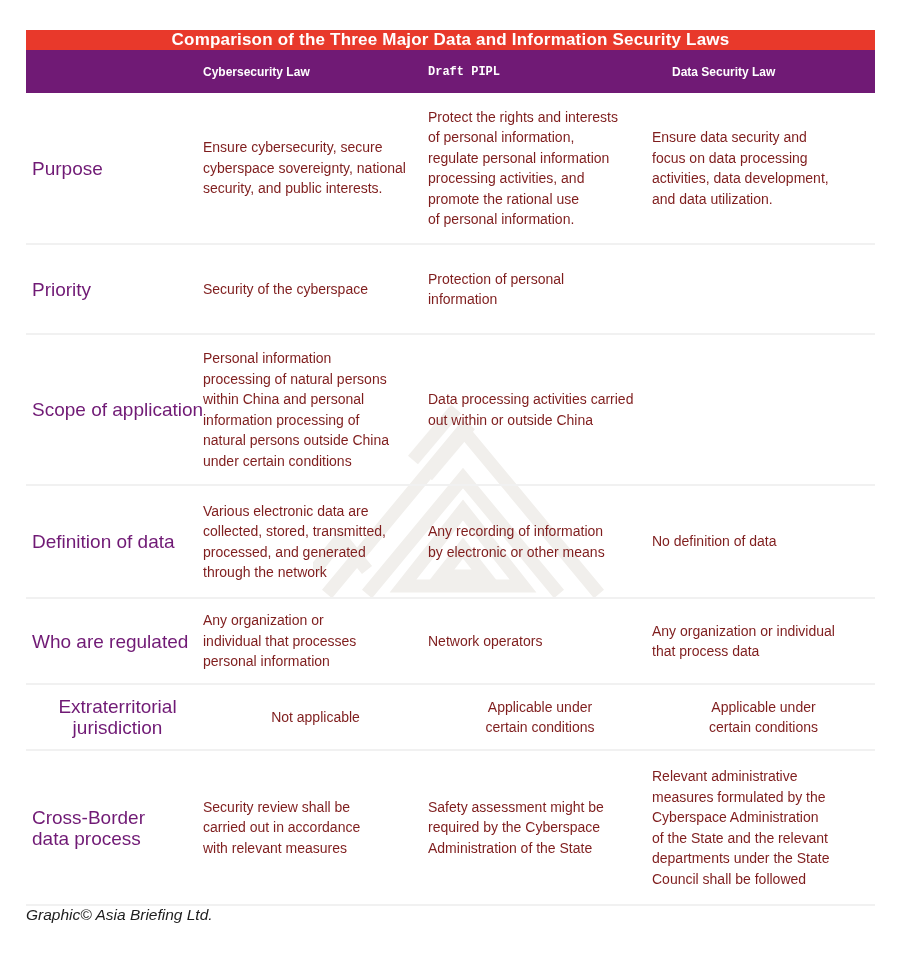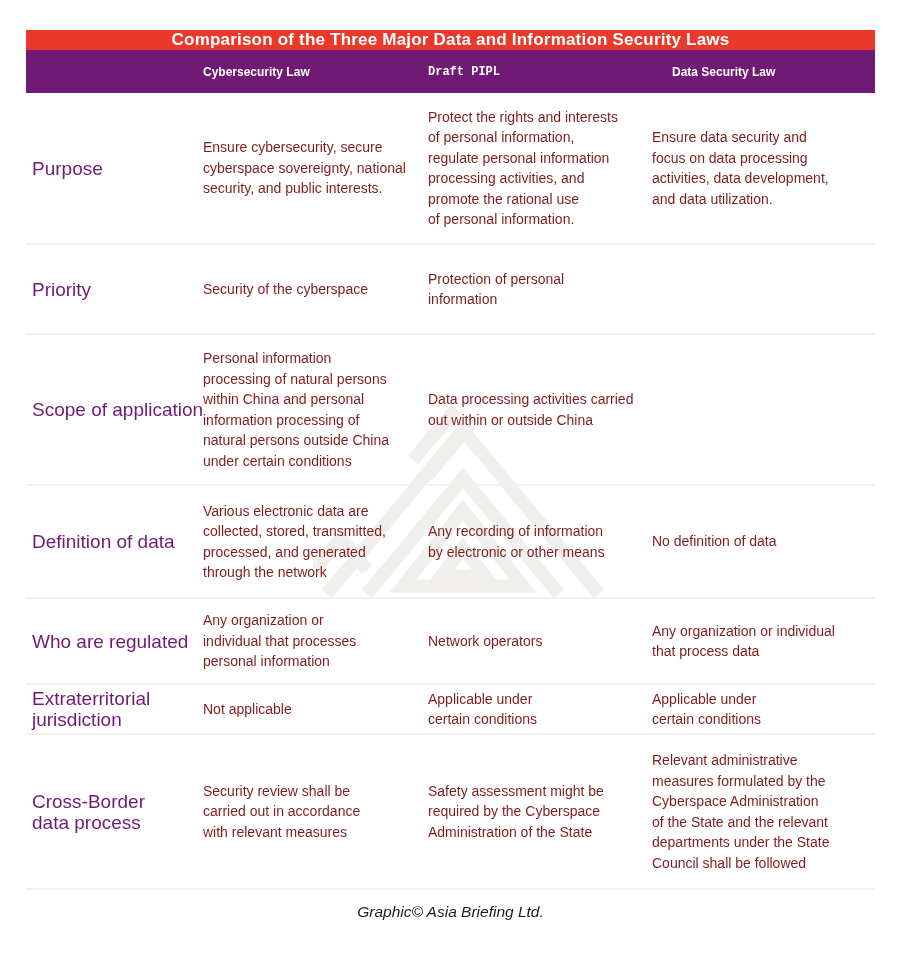--- a/index.html
+++ b/index.html
@@ -38,34 +38,33 @@
     align-items: center;
     border-bottom: 2px solid #F1F1F1;
     position: relative; z-index: 1;
     background: transparent;
   }
   .r1 { height: 152px; }
   .r2 { height: 90px;  }
   .r3 { height: 151px; }
   .r4 { height: 113px; }
   .r5 { height: 86px;  }
-  .r6 { height: 50px;  }
+  .r6 { height: 66px; text-align: center;  }
   .r7 { height: 155px; }
 
   .row .label {
     font-size: 19px; color: #701a75; line-height: 21px;
     white-space: pre; padding-left: 6px;
   }
   .row .cell {
     font-size: 14px; color: #7f1d1d; line-height: 20.5px;
     white-space: pre;
   }
   .credit {
-    margin-top: 13px;
-    text-align: center;
+    text-align: left;
     font-style: italic;
     font-size: 15.5px;
     color: #1D1D1D;
     white-space: pre;
   }
 </style>
 </head>
 <body>
 
 <div class="wrap">

